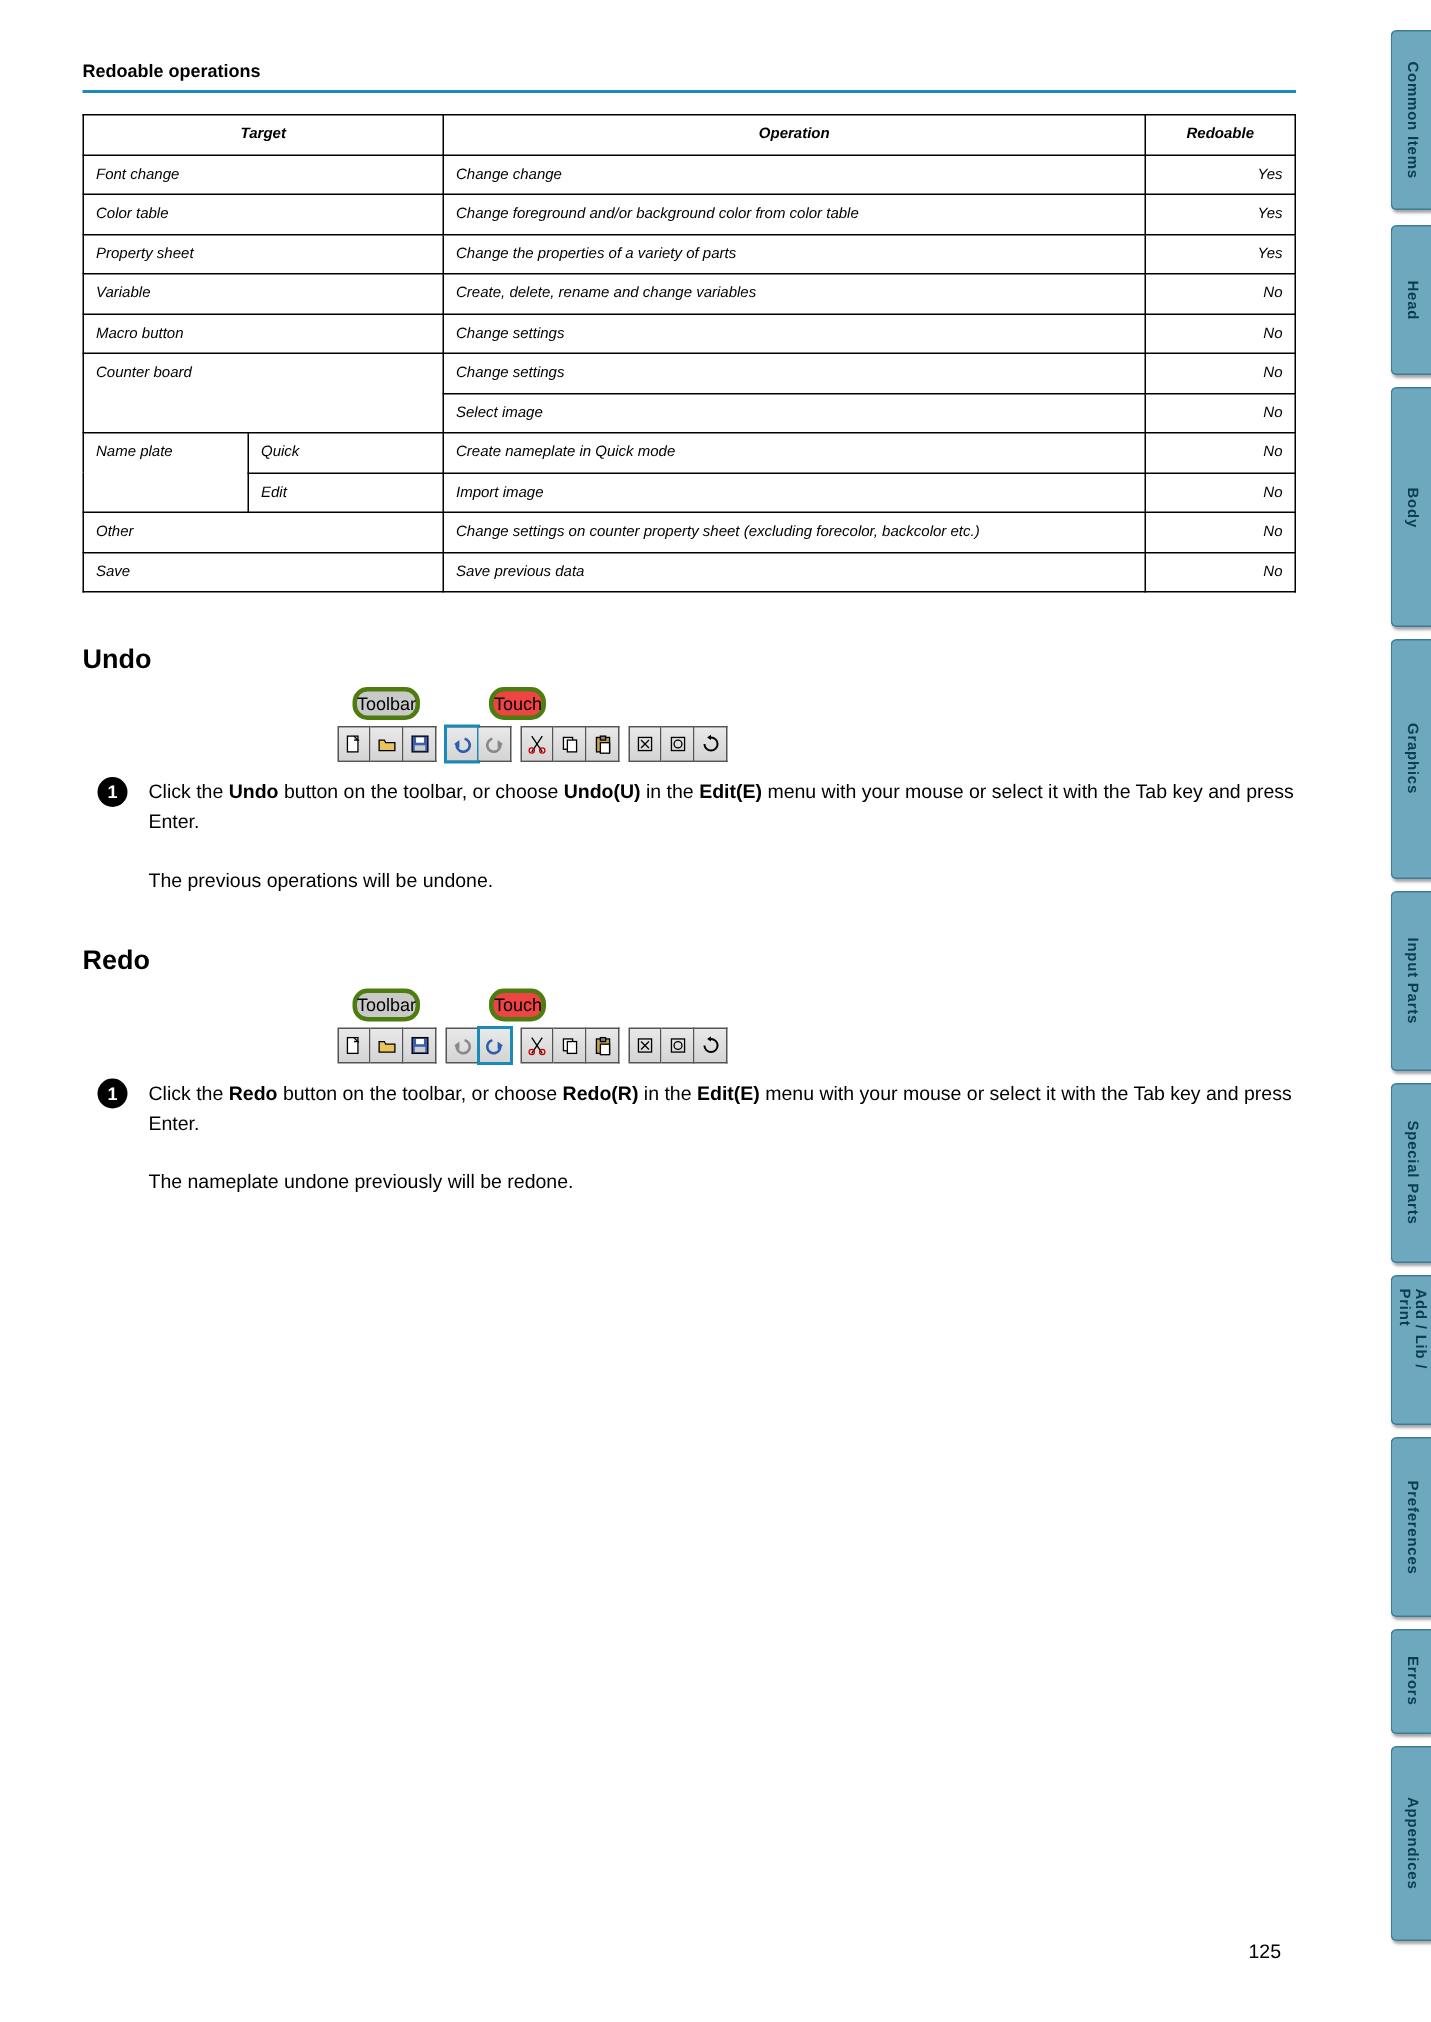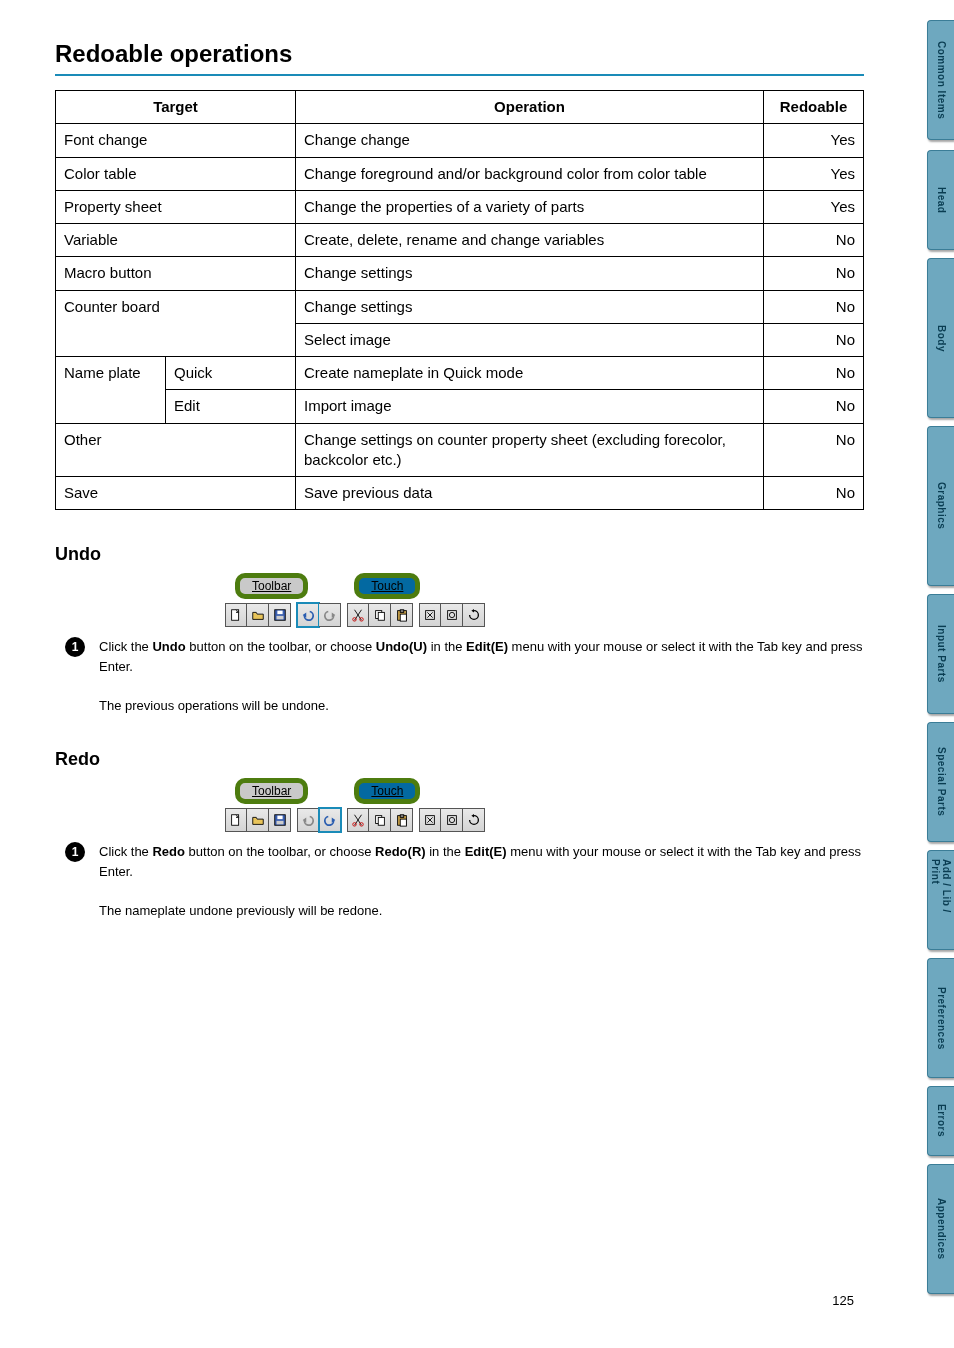--- a/index.html
+++ b/index.html
@@ -1,33 +1,33 @@
 <!DOCTYPE html>
 <html><head>
 <meta charset="utf-8">
 <style>
   * { box-sizing: border-box; margin: 0; padding: 0; }
   html, body { width: 954px; height: 1348px; font-family: Arial, Helvetica, sans-serif; background: #fff; color: #000; position: relative; }
   .page { position: relative; width: 954px; height: 1348px; }
   .content { padding: 40px 90px 40px 55px; }
-  .section-title { font-size: 24px; font-weight: bold; margin-bottom: 6px; }
+  .section-title { font-size: 12px; font-weight: bold; margin-bottom: 6px; }
   .rule { border: none; border-top: 2px solid #1a8bb8; margin-bottom: 14px; }
-  table.ops { width: 100%; border-collapse: collapse; font-size: 15px; table-layout: fixed; }
+  table.ops { width: 100%; border-collapse: collapse; font-size: 10px; table-layout: fixed; font-style: italic; }
   table.ops col.c1 { width: 110px; }
   table.ops col.c2 { width: 130px; }
   table.ops col.c3 { }
   table.ops col.c4 { width: 100px; }
   table.ops th, table.ops td { border: 1px solid #000; padding: 6px 8px; text-align: left; vertical-align: top; line-height: 1.35; }
   table.ops th { font-weight: bold; text-align: center; }
   table.ops td.center { text-align: right; }
   .subheading { font-size: 18px; font-weight: bold; margin-top: 34px; margin-bottom: 8px; }
   .toolbar-block { margin: 6px 0 10px 170px; }
   .labels { display: flex; gap: 46px; margin-bottom: 4px; margin-left: 10px; }
-  .pill { display: inline-block; border: 5px solid #4d7c0f; border-radius: 10px; padding: 1px 12px; font-size: 12px; background: #c9c9c9; text-decoration: underline; }
-  .pill.t2 { background: #0369a1; }
+  .pill { display: inline-block; border: 3px solid #4d7c0f; border-radius: 10px; padding: 1px 0; font-size: 12px; background: #c9c9c9; }
+  .pill.t2 { background: #ef4444; }
   .tb { display: flex; height: 24px; border: 0; }
   .grp { display: flex; margin-right: 6px; }
   .btn { width: 22px; height: 24px; border: 1px solid #555; background: linear-gradient(#e9e9e9,#d4d4d4); display: flex; align-items: center; justify-content: center; }
   .btn + .btn { border-left: none; }
   .btn svg { width: 14px; height: 14px; }
   .hi { outline: 2px solid #1a8bb8; outline-offset: -1px; }
   .step { display: flex; gap: 14px; font-size: 13px; margin: 10px 0 0 10px; }
   .step .num { width: 20px; height: 20px; border-radius: 50%; background: #000; color: #fff; font-weight: bold; display: flex; align-items: center; justify-content: center; flex-shrink: 0; font-size: 12px; }
   .step .txt { line-height: 1.5; }
   .step .txt .bold { font-weight: bold; }

